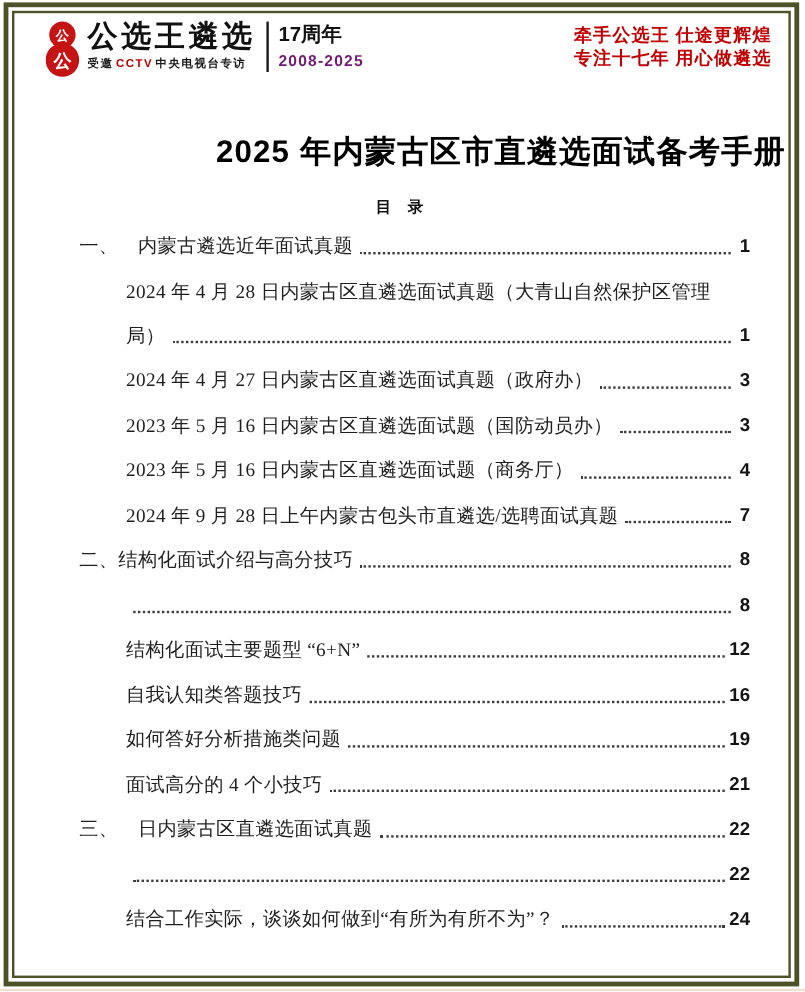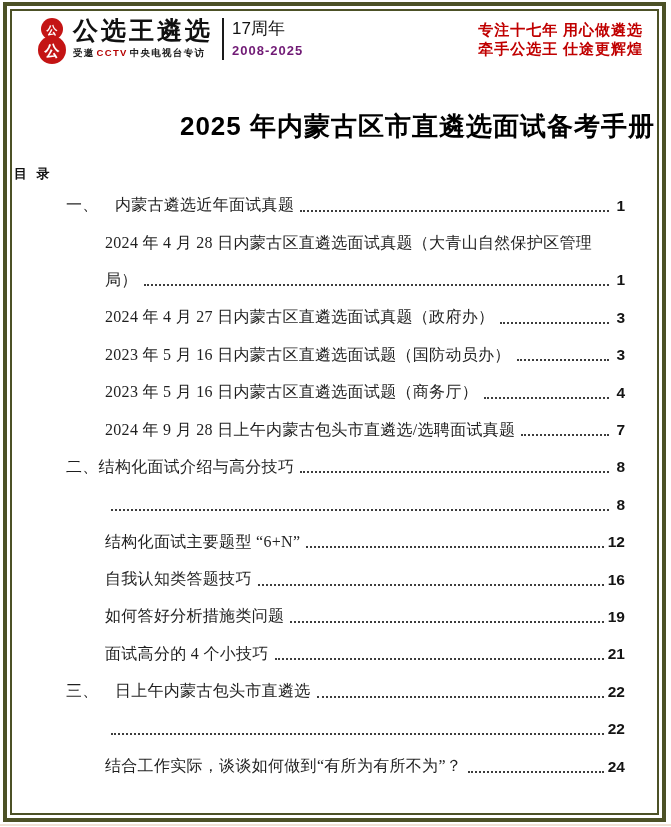--- a/index.html
+++ b/index.html
@@ -45,36 +45,36 @@
     font-size: 25px; font-weight: 700; letter-spacing: 3px;
     line-height: 29px; color: #111;
   }
   .brand-sub {
     font-size: 9.5px; font-weight: 700; letter-spacing: 1.3px;
     color: #1a1a1a; margin-top: 2px;
   }
   .brand-sub .cctv { color: #b50000; margin: 0 2px; }
   .brand-divider { width: 2px; height: 42px; background: #1a1a1a; margin: 2px 8px 0 9px; }
   .anniv { padding-top: 2px; }
-  .anniv-years { font-size: 17px; font-weight: 400; color: #111; line-height: 22px; }
+  .anniv-years { font-size: 17px; font-weight: 700; color: #111; line-height: 22px; }
   .anniv-range { font-size: 13px; font-weight: 700; letter-spacing: 1px; color: #701a75; margin-top: 3px; }
   .slogan {
     font-family: "Liberation Serif", serif;
     color: #c00000; font-weight: 700; font-size: 15px;
     line-height: 19px; margin-top: 5px; letter-spacing: 1px; white-space: nowrap;
   }
 
   
   .doc-title {
     margin: 35px 0 0 0; text-align: right;
     font-size: 26px; font-weight: 700; letter-spacing: 1px; color: #000;
   }
   .toc-heading {
-    text-align: left; font-size: 13px; font-weight: 700;
-    letter-spacing: 3px; color: #111; margin-top: 22px; line-height: 16px;
+    text-align: center; font-size: 13px; font-weight: 700;
+    letter-spacing: 3px; color: #111; margin-top: 22px; line-height: 16px; font-family: Liberation Mono, monospace;
   }
 
   
   .toc { margin: 5px 30px 0 52px; }
   .toc-row {
     display: flex; align-items: center;
     height: 37.4px; font-size: 16px; color: #1f1f1f;
   }
   .toc-row.level-2 { padding-left: 39px; }
   .toc-text { white-space: nowrap; letter-spacing: 0.3px; font-family: Liberation Serif, serif; }
@@ -113,22 +113,22 @@
           <div class="brand-name">公选王遴选</div>
           <div class="brand-sub"><span>受邀</span><span class="cctv">CCTV</span><span>中央电视台专访</span></div>
         </div>
         <div class="brand-divider"></div>
         <div class="anniv">
           <div class="anniv-years">17周年</div>
           <div class="anniv-range">2008-2025</div>
         </div>
       </div>
       <div class="slogan">
+        <div>牵手公选王 仕途更辉煌</div>
         <div>专注十七年 用心做遴选</div>
-        <div>牵手公选王 仕途更辉煌</div>
       </div>
     </div>
 
     <h1 class="doc-title">2025 年内蒙古区市直遴选面试备考手册</h1>
 
     <div class="toc-heading">目 录</div>
 
     <nav class="toc">
 
     <div class="toc-row level-1">
@@ -188,21 +188,21 @@
           <span class="toc-text">如何答好分析措施类问题</span>
           <span class="leader"></span>
           <span class="toc-page">19</span>
         </div>
         <div class="toc-row level-2">
           <span class="toc-text">面试高分的 4 个小技巧</span>
           <span class="leader"></span>
           <span class="toc-page">21</span>
         </div>
         <div class="toc-row level-1">
-          <span class="toc-text">三、　日上午内蒙古包头市直遴选</span>
+          <span class="toc-text">三、　日内蒙古区直遴选面试真题</span>
           <span class="leader"></span>
           <span class="toc-page">22</span>
         </div>
         <div class="toc-row level-2">
           <span class="leader"></span>
           <span class="toc-page">22</span>
         </div>
         <div class="toc-row level-2">
           <span class="toc-text">结合工作实际，谈谈如何做到“有所为有所不为”？</span>
           <span class="leader"></span>

